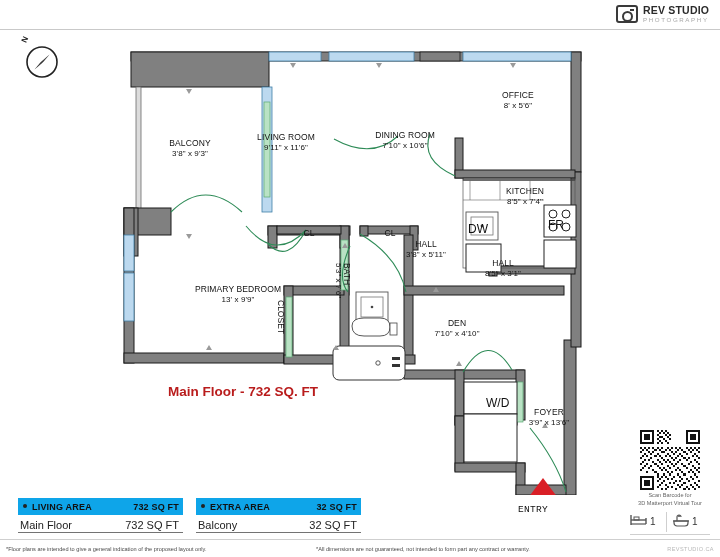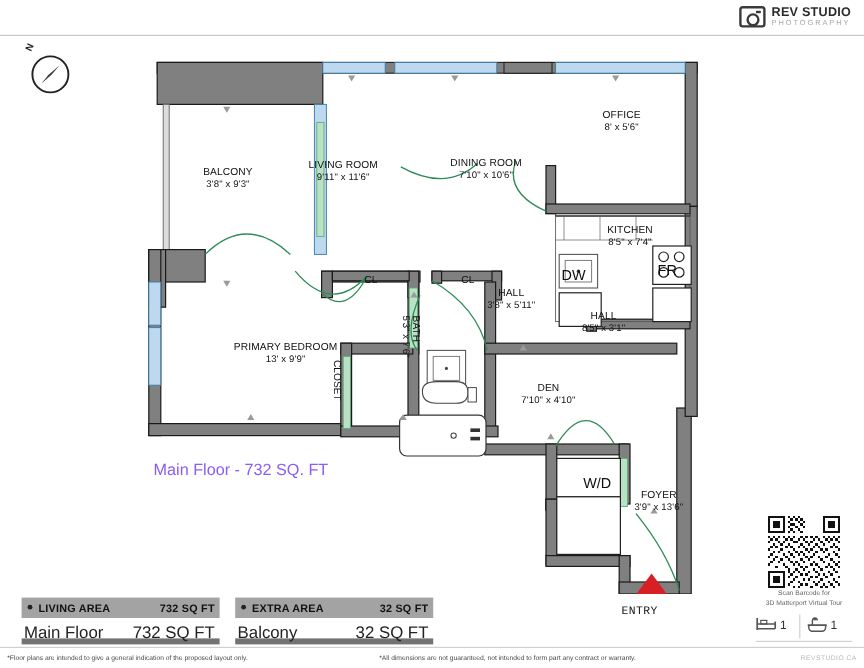--- a/index.html
+++ b/index.html
@@ -111,62 +111,62 @@
     position: absolute;
     font-size: 12px;
     color: #111;
     white-space: nowrap;
   }
 
   #main-floor-text {
     position: absolute;
     left: 128px; top: 383px;
     font-size: 13.5px;
-    font-weight: normal;
+    font-weight: bold;
     line-height: 17px;
-    color: #8b5cf6;
-    text-align: left;
+    color: #b91c1c;
+    text-align: right;
     width: 190px;
   }
 
   #entry-label {
     position: absolute;
     left: 518px; top: 504px;
     font-size: 9.5px;
     color: #111;
     letter-spacing: 0.3px;
     font-family: Liberation Mono, monospace;
   }
 
   
   #legend { position: absolute; left: 18px; top: 498px; width: 345px; height: 40px; }
   .legend-col { position: absolute; top: 0; width: 165px; }
   .legend-col.c1 { left: 0; }
   .legend-col.c2 { left: 178px; }
   .legend-head {
     position: relative;
     height: 17px;
-    background: #a3a3a3;
+    background: #0ea5e9;
     font-size: 9px;
     font-weight: bold;
     color: #111;
     letter-spacing: 0.2px;
   }
   .legend-head .bullet {
     position: absolute; left: 5px; top: 6px;
     width: 4px; height: 4px; background: #222; border-radius: 50%;
   }
   .legend-head .lh-name { position: absolute; left: 14px; top: 4px; }
   .legend-head .lh-val  { position: absolute; right: 4px; top: 4px; }
   .legend-row {
     position: relative;
     height: 17px;
-    font-size: 14px;
+    font-size: 11px;
     color: #222;
-    border-bottom: 5px solid #737373;
+    border-bottom: 1px solid #737373;
   }
   .legend-row .lr-name { position: absolute; left: 2px; top: 4px; }
   .legend-row .lr-val  { position: absolute; right: 4px; top: 4px; }
 
   
   #qr-block { position: absolute; left: 633px; top: 430px; width: 74px; }
   #qr-code { width: 60px; height: 60px; margin: 0 auto; display: block; }
   #qr-caption {
     margin-top: 2px;
     font-size: 5.6px;

